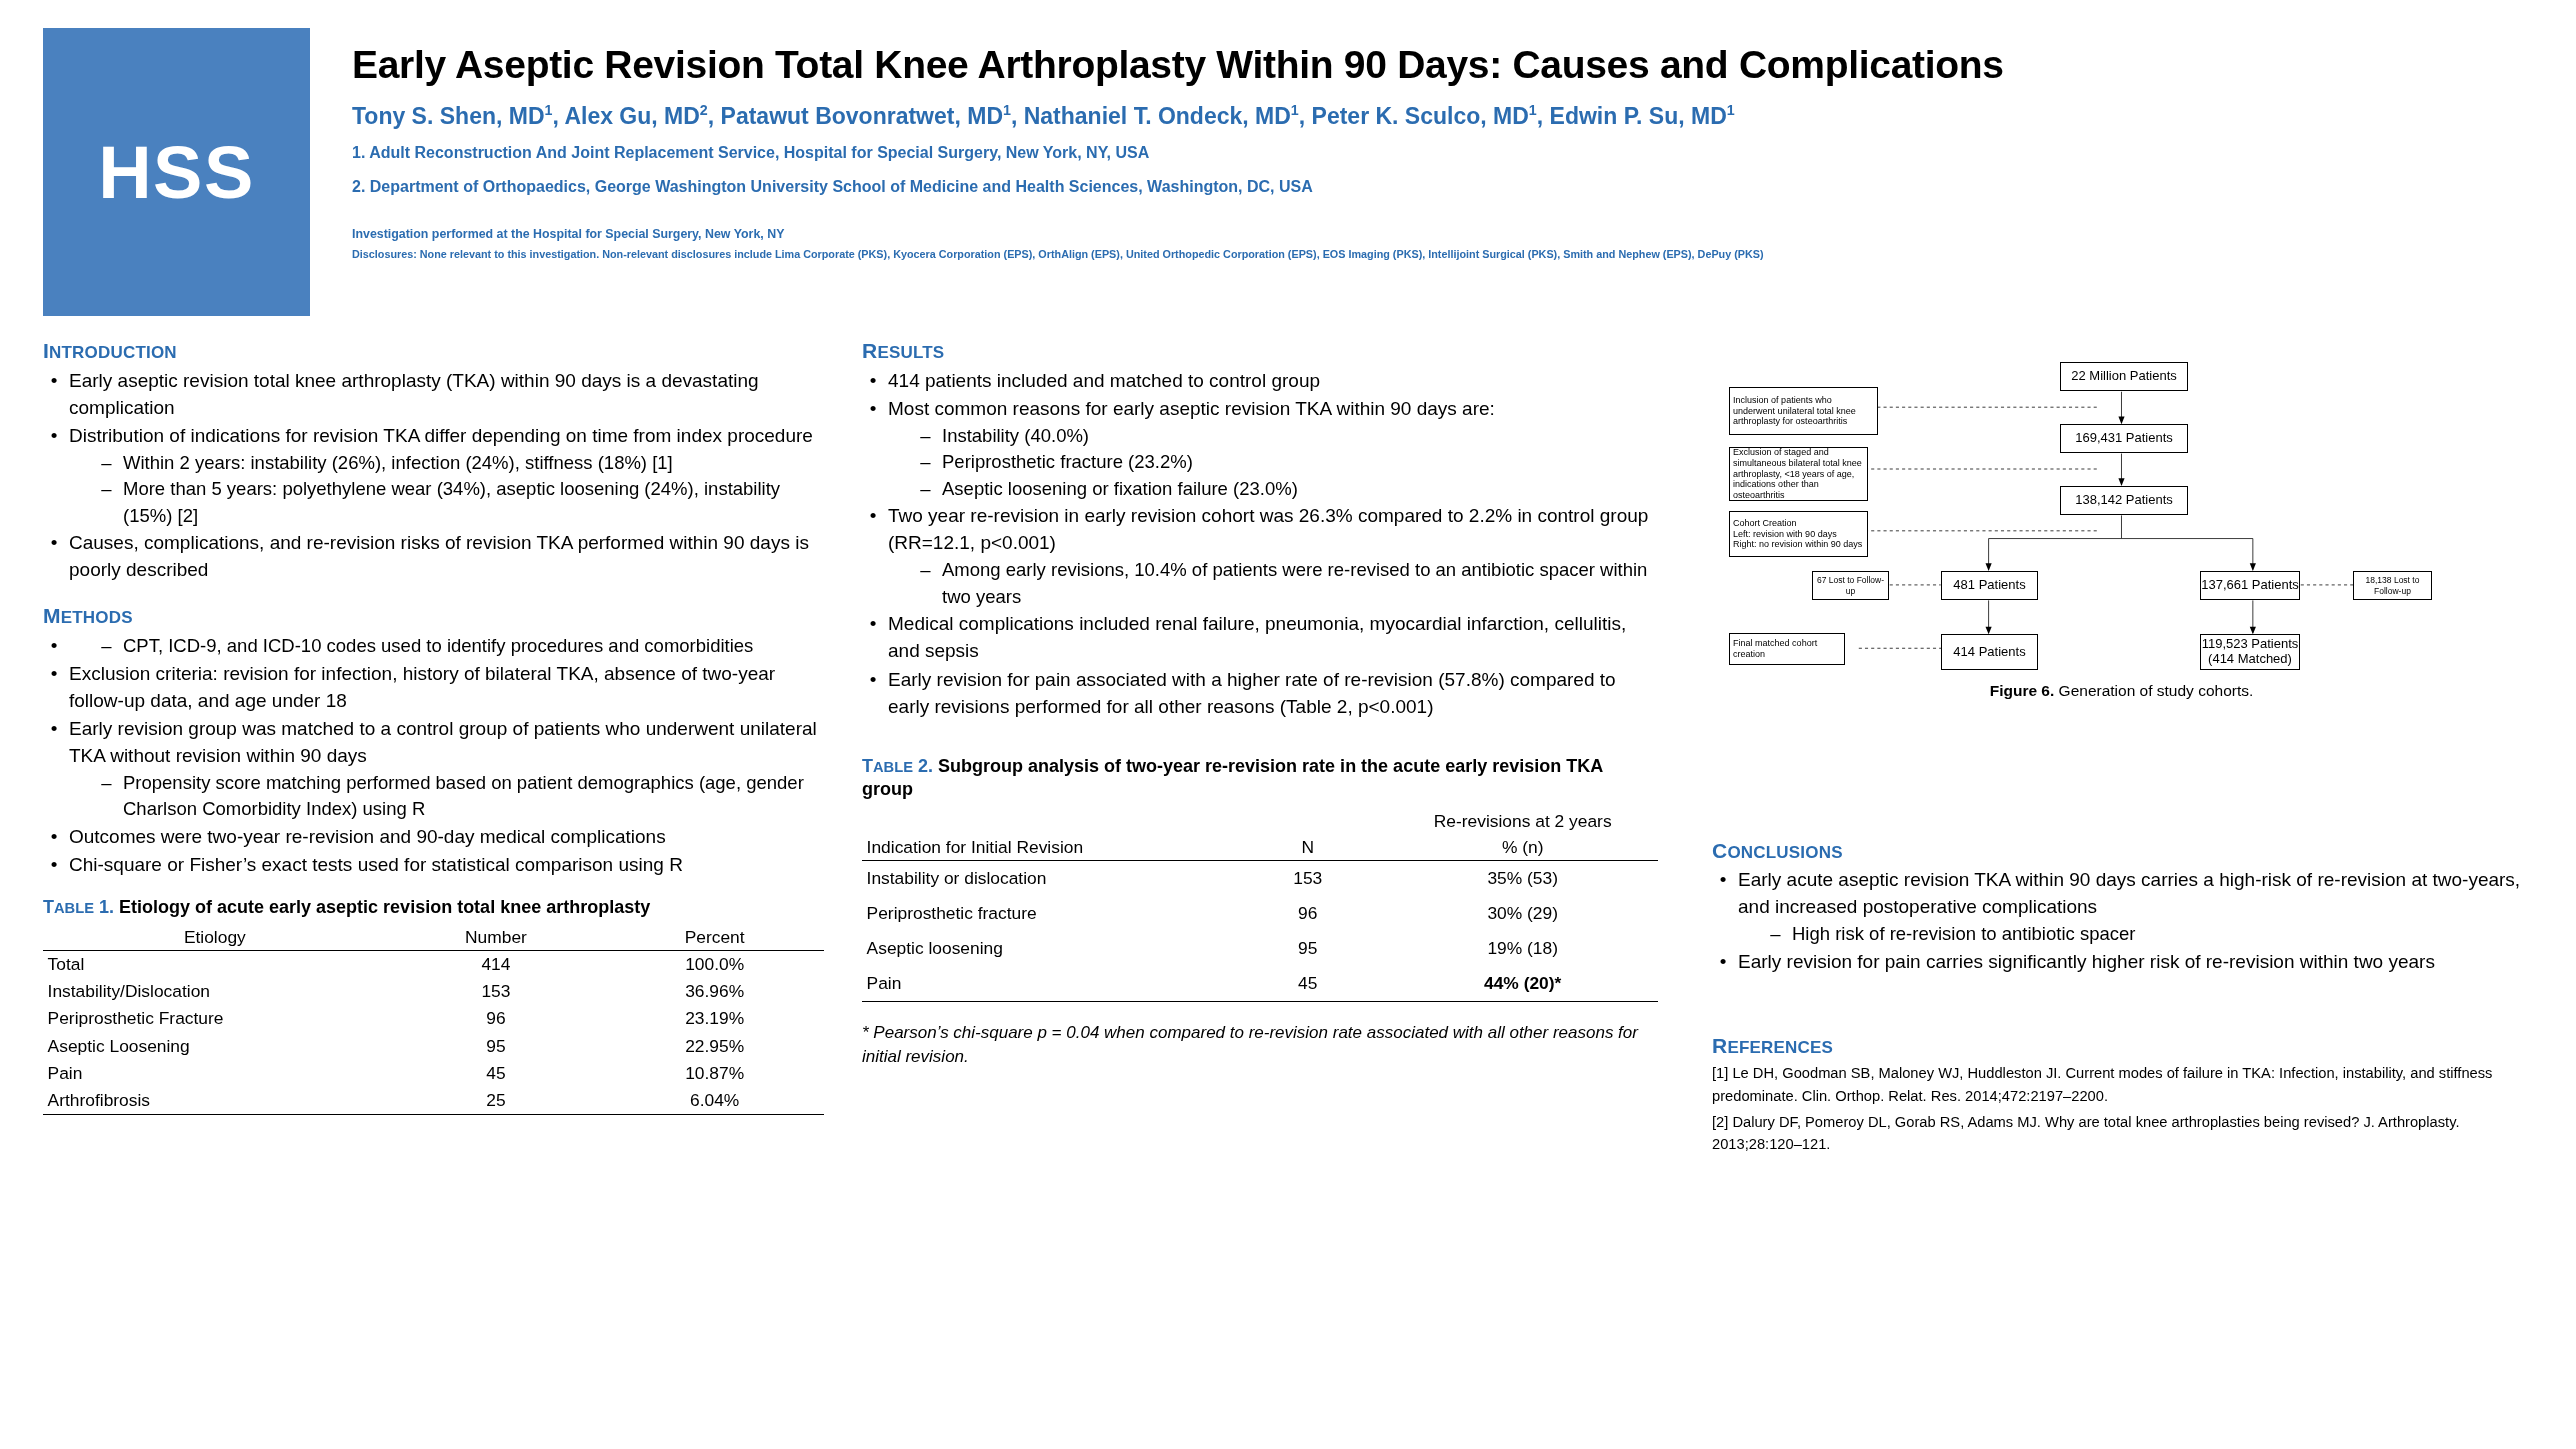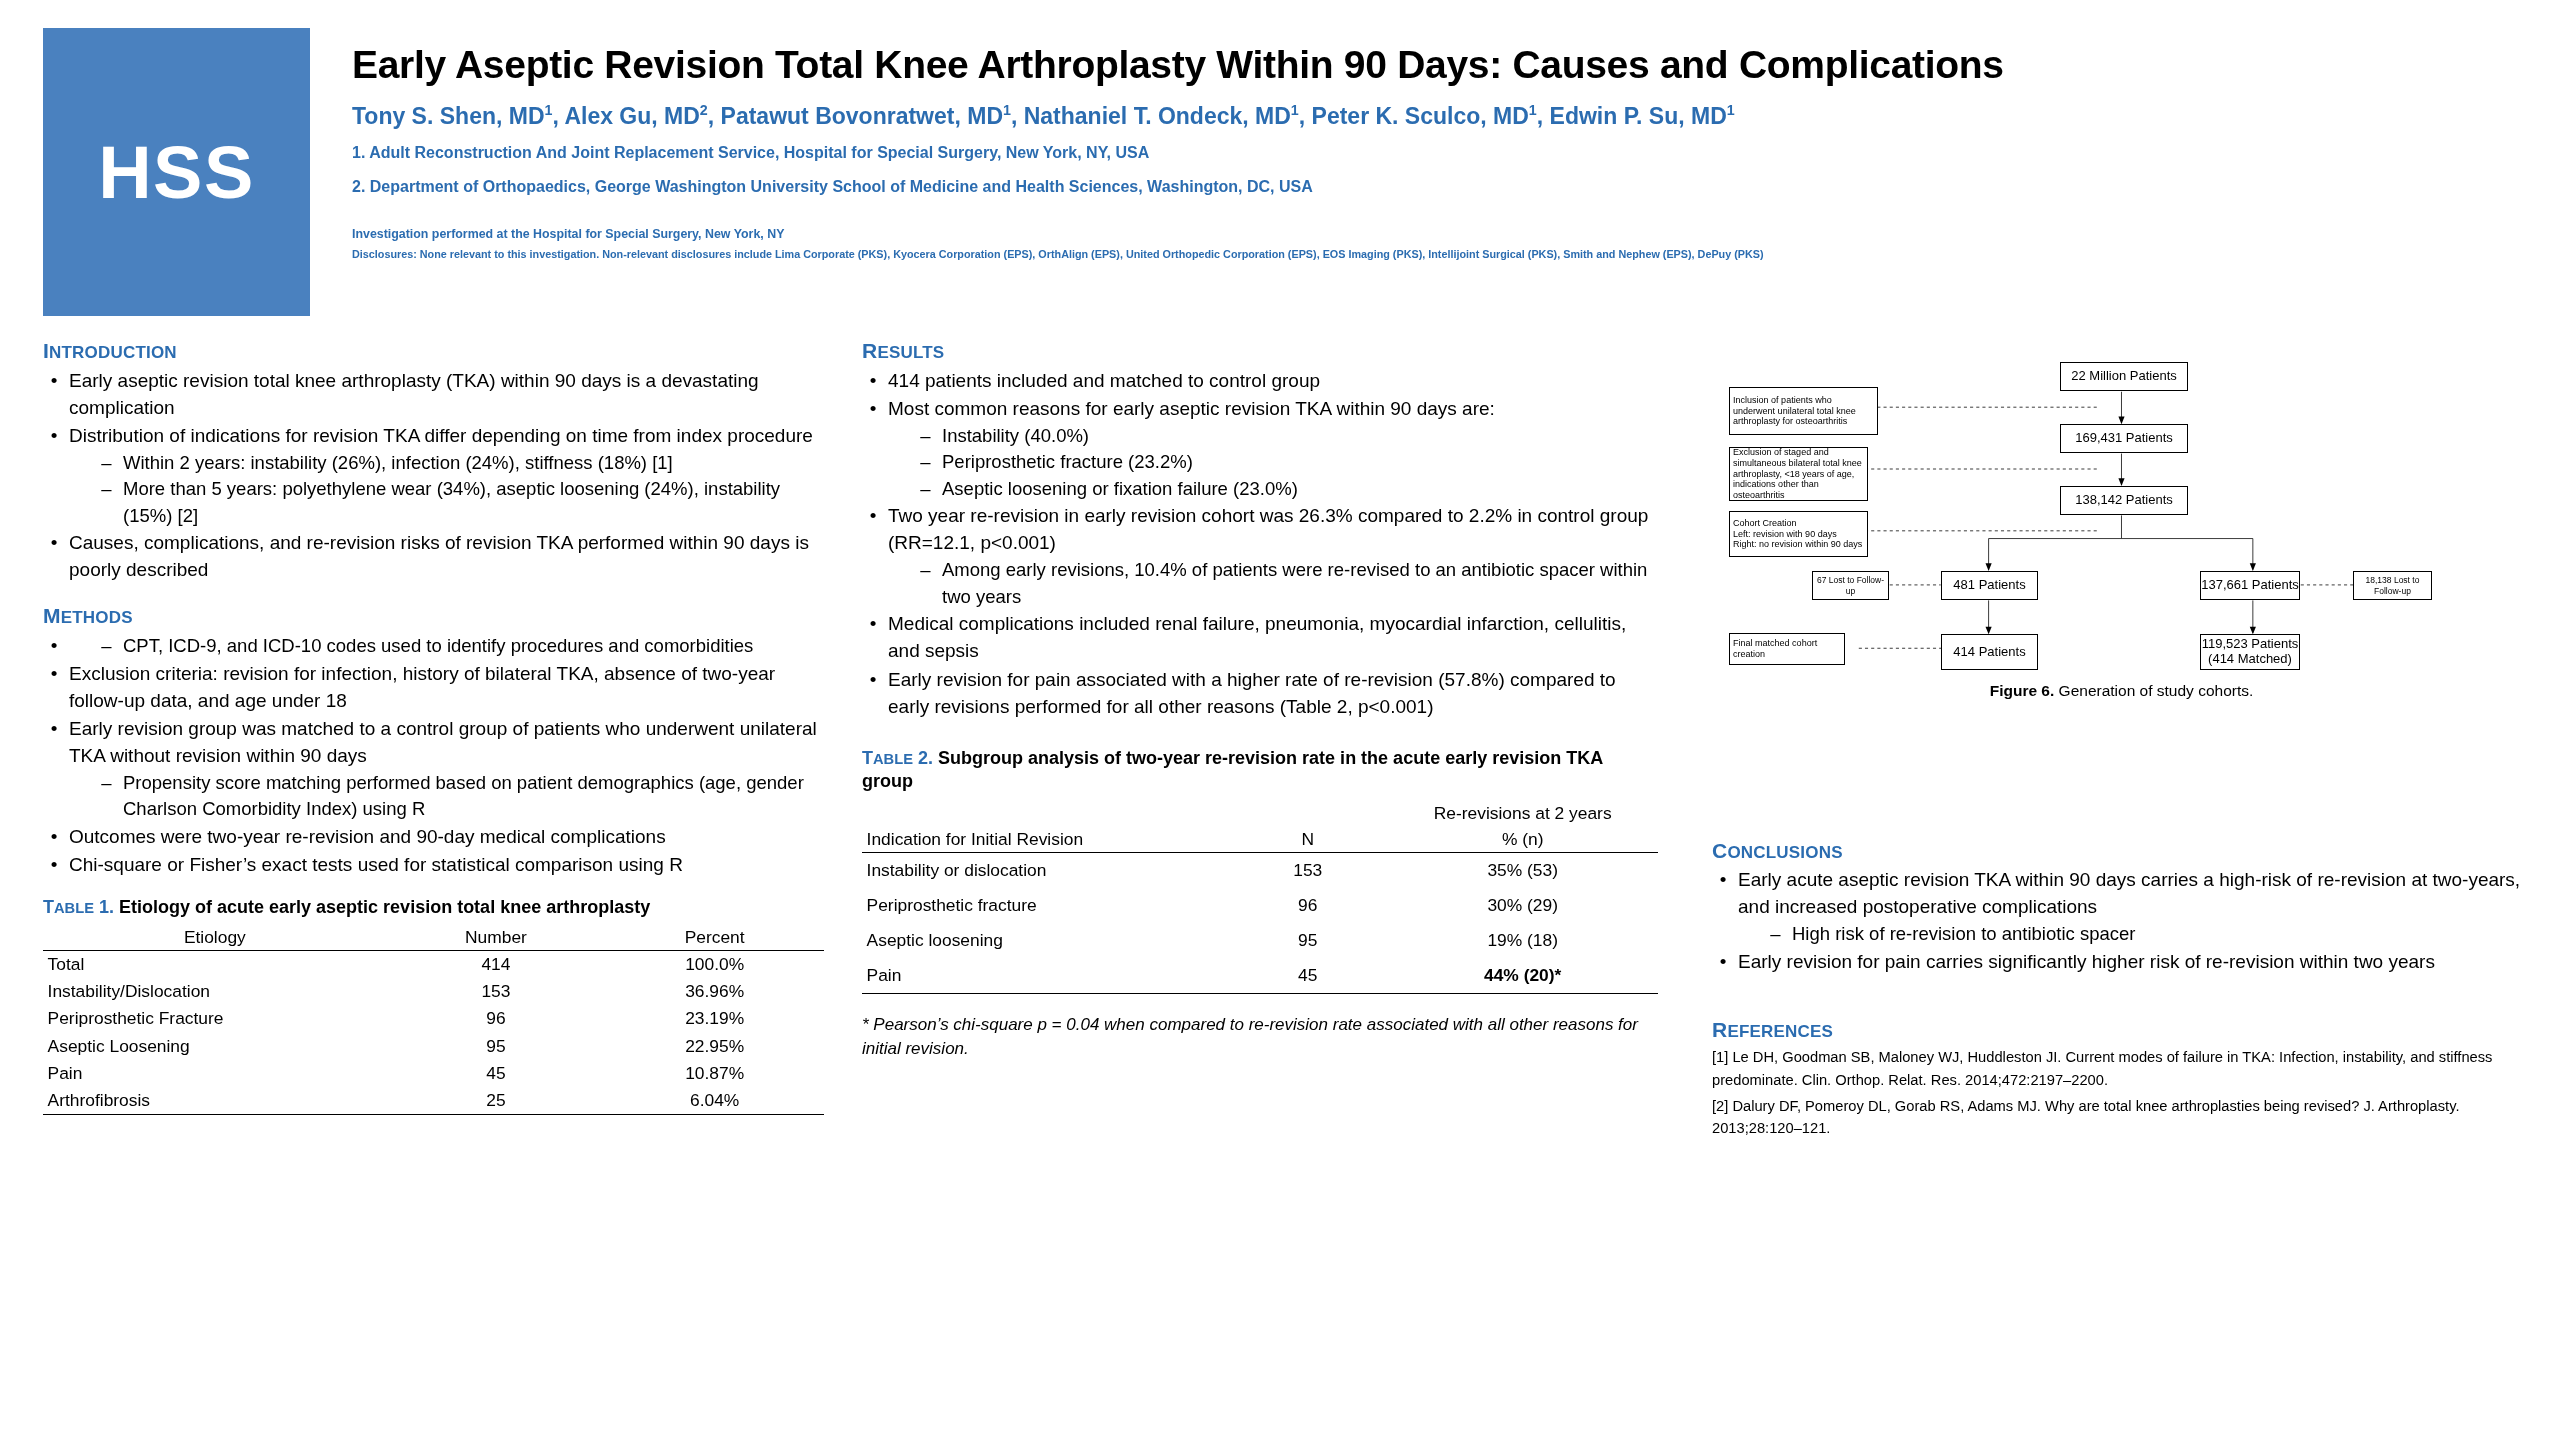--- a/index.html
+++ b/index.html
@@ -363,21 +363,21 @@
           </div></li>
         <li><span>Two year re-revision in early revision cohort was 26.3% compared to 2.2% in control group (RR=12.1, p&lt;0.001)</span><div class="sub-wrap">
             <ul class="sub">
               <li>Among early revisions, 10.4% of patients were re-revised to an antibiotic spacer within two years</li>
             </ul>
           </div></li>
         <li><span>Medical complications included renal failure, pneumonia, myocardial infarction, cellulitis, and sepsis</span></li>
         <li><span>Early revision for pain associated with a higher rate of re-revision (57.8%) compared to early revisions performed for all other reasons (Table 2, p&lt;0.001)</span></li>
       </ul>
 
-    <div class="tbl-cap" style="margin-top:26px;">
+    <div class="tbl-cap" style="margin-top:34px;">
       <span class="lbl"><span>T</span><span class="sm">ABLE</span><span> 2.</span></span>
       <span class="txt">Subgroup analysis of two-year re-revision rate in the acute early revision TKA group</span>
     </div>
 
     <div class="t2wrap">
       <table class="data" id="table2">
         <colgroup>
             <col class="c1">
             <col class="c2">
             <col class="c3">
@@ -483,21 +483,21 @@
     </div>
     <ul class="bul" id="conclusions-list">
         <li><span>Early acute aseptic revision TKA within 90 days carries a high-risk of re-revision at two-years, and increased postoperative complications</span><div class="sub-wrap">
             <ul class="sub">
               <li>High risk of re-revision to antibiotic spacer</li>
             </ul>
           </div></li>
         <li><span>Early revision for pain carries significantly higher risk of re-revision within two years</span></li>
       </ul>
 
-    <div class="sec-head" style="margin-top:42px;">
+    <div class="sec-head" style="margin-top:58px;">
       <span>R</span><span class="sm">EFERENCES</span>
     </div>
     <div class="refs" id="refs-list">
         <div style="margin-bottom: 4.6px;">[1] Le DH, Goodman SB, Maloney WJ, Huddleston JI. Current modes of failure in TKA: Infection, instability, and stiffness predominate. Clin. Orthop. Relat. Res. 2014;472:2197–2200.</div>
         <div style="margin-bottom: 4.6px;">[2] Dalury DF, Pomeroy DL, Gorab RS, Adams MJ. Why are total knee arthroplasties being revised? J. Arthroplasty. 2013;28:120–121.</div>
       </div>
   </div>
 
 </div>
 

